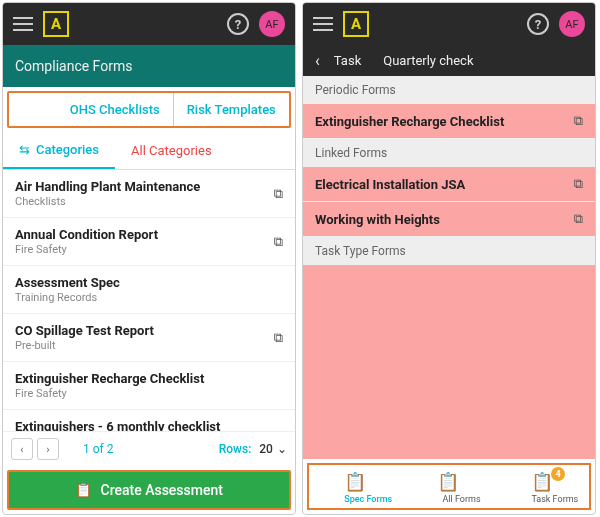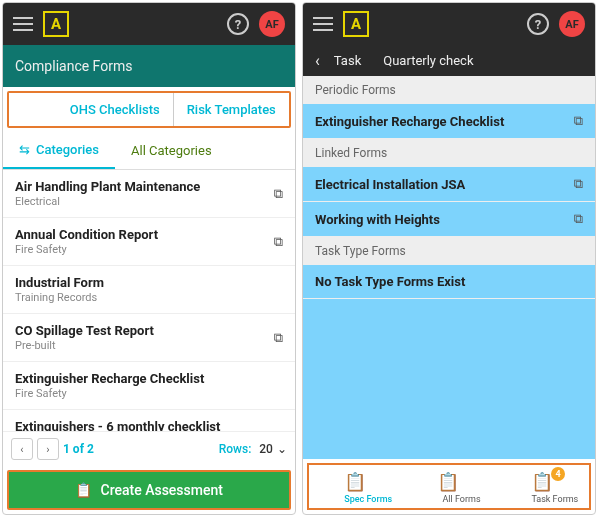--- a/index.html
+++ b/index.html
@@ -7,55 +7,55 @@
   .container { display: flex; gap: 6px; padding: 2px; }
   .phone { width: 294px; height: 513px; border: 1px solid #ccc; background: #fff; display: flex; flex-direction: column; border-radius: 4px; overflow: hidden; }
 
   .topbar { background: #2a2a2a; height: 42px; display: flex; align-items: center; padding: 0 10px; justify-content: space-between; }
   .topbar-left { display: flex; align-items: center; gap: 10px; }
   .hamburger { width: 20px; height: 14px; display: flex; flex-direction: column; justify-content: space-between; cursor: pointer; }
   .hamburger span { height: 2px; background: #ccc; }
   .logo { width: 26px; height: 26px; border: 2px solid #e6d600; color: #e6d600; display: flex; align-items: center; justify-content: center; font-weight: bold; font-size: 15px; }
   .topbar-right { display: flex; align-items: center; gap: 10px; }
   .help-icon { width: 22px; height: 22px; border: 2px solid #ccc; border-radius: 50%; color: #ccc; display: flex; align-items: center; justify-content: center; font-size: 13px; font-weight: bold; }
-  .avatar { width: 26px; height: 26px; background: #ef4444; border-radius: 50%; color: #2a2a2a; display: flex; align-items: center; justify-content: center; font-size: 11px; font-weight: bold; }
+  .avatar { width: 26px; height: 26px; background: #ec4899; border-radius: 50%; color: #2a2a2a; display: flex; align-items: center; justify-content: center; font-size: 11px; font-weight: normal; }
 
   .page-title { background: #0f766e; color: #eee; padding: 13px 12px; font-size: 14px; }
   .task-header { background: #2a2a2a; color: #eee; padding: 6px 12px; display: flex; align-items: center; gap: 14px; font-size: 13px; }
   .back-arrow { font-size: 16px; cursor: pointer; }
 
   .seg-tabs { display: flex; border: 2px solid #e67a2e; margin: 4px; border-radius: 2px; padding-left: 48px; }
   .seg-tab { flex: 1; text-align: center; padding: 9px 0; color: #00b8d4; font-size: 13px; font-weight: 500; cursor: pointer; }
   .seg-tab:first-child { border-right: 1px solid #ccc; }
 
   .filter-row { display: flex; border-bottom: 1px solid #ddd; }
   .filter-tab { padding: 10px 16px; font-size: 13px; cursor: pointer; display: flex; align-items: center; gap: 6px; }
   .filter-tab.active { color: #00b8d4; border-bottom: 2px solid #00b8d4; font-weight: 500; }
-  .filter-tab:not(.active) { color: #4d7c0f; }
+  .filter-tab:not(.active) { color: #ef4444; }
   .filter-icon { font-size: 13px; }
 
   .list { flex: 1; overflow: hidden; }
   .list-item { padding: 9px 12px; border-bottom: 1px solid #eee; display: flex; justify-content: space-between; align-items: center; }
   .item-main { flex: 1; }
   .item-title { font-size: 13px; color: #222; font-weight: bold; }
   .item-sub { font-size: 11px; color: #888; margin-top: 1px; }
   .launch-icon { color: #555; font-size: 13px; }
 
   .pager { display: flex; align-items: center; justify-content: space-between; padding: 6px 8px; font-size: 12px; color: #00b8d4; border-top: 1px solid #eee; }
   .pager-left { display: flex; align-items: center; gap: 4px; }
   .pager-btn { width: 22px; height: 22px; border: 1px solid #ccc; border-radius: 3px; display: flex; align-items: center; justify-content: center; color: #666; font-size: 11px; cursor: pointer; }
   .pager-right { display: flex; align-items: center; gap: 8px; color: #00b8d4; font-weight: 500; }
   .rows-select { display: flex; align-items: center; gap: 4px; color: #333; }
 
   .create-btn { margin: 4px; border: 2px solid #e67a2e; background: #2aa84a; color: #fff; padding: 10px; font-size: 14px; font-weight: 500; display: flex; align-items: center; justify-content: center; gap: 8px; cursor: pointer; border-radius: 2px; }
 
   .section-header { background: #eee; color: #666; padding: 7px 12px; font-size: 12px; }
   .bold-title { font-weight: bold; font-size: 13px; color: #222; }
 
-  .right-content { flex: 1; background: #7dd3fc; }
+  .right-content { flex: 1; background: #fca5a5; }
 
   .bottom-nav { border: 2px solid #e67a2e; margin: 4px; display: flex; padding: 6px 0 4px 0; }
   .nav-item { flex: 1; display: flex; flex-direction: column; align-items: center; gap: 2px; cursor: pointer; position: relative; }
   .nav-icon { font-size: 18px; color: #555; }
   .nav-item.active .nav-icon { color: #00b8d4; }
   .nav-label { font-size: 9px; color: #555; padding-left: 25px; }
   .nav-item.active .nav-label { color: #00b8d4; font-weight: 500; }
   .badge { position: absolute; top: -4px; right: 24px; background: #f5a623; color: #fff; border-radius: 50%; width: 14px; height: 14px; font-size: 9px; display: flex; align-items: center; justify-content: center; font-weight: bold; }
 </style>
 </head>
@@ -87,34 +87,34 @@
       <div class="filter-tab active">
         <span class="filter-icon">⇆</span>
         <span>Categories</span>
       </div>
       <div class="filter-tab">All Categories</div>
     </div>
     <div class="list" id="left-list">
         <div class="list-item">
           <div class="item-main">
             <div class="item-title">Air Handling Plant Maintenance</div>
-            <div class="item-sub">Electrical</div>
+            <div class="item-sub">Checklists</div>
           </div>
           <span class="launch-icon">⧉</span>
         </div>
         <div class="list-item">
           <div class="item-main">
             <div class="item-title">Annual Condition Report</div>
             <div class="item-sub">Fire Safety</div>
           </div>
           <span class="launch-icon">⧉</span>
         </div>
         <div class="list-item">
           <div class="item-main">
-            <div class="item-title">Industrial Form</div>
+            <div class="item-title">Assessment Spec</div>
             <div class="item-sub">Training Records</div>
           </div>
         </div>
         <div class="list-item">
           <div class="item-main">
             <div class="item-title">CO Spillage Test Report</div>
             <div class="item-sub">Pre-built</div>
           </div>
           <span class="launch-icon">⧉</span>
         </div>
@@ -128,21 +128,21 @@
           <div class="item-main">
             <div class="item-title">Extinguishers - 6 monthly checklist</div>
             <div class="item-sub">Fire Safety</div>
           </div>
         </div>
       </div>
     <div class="pager">
       <div class="pager-left">
         <div class="pager-btn">‹</div>
         <div class="pager-btn">›</div>
-        <span style="margin-left:0;font-weight:700">1 of 2</span>
+        <span style="margin-left:20px;font-weight:400">1 of 2</span>
       </div>
       <div class="pager-right">
         <span>Rows:</span>
         <span class="rows-select">
           <span>20</span>
           <span>⌄</span>
         </span>
       </div>
     </div>
     <div class="create-btn">
@@ -180,23 +180,20 @@
         <div class="section-header">Linked Forms</div>
         <div class="list-item">
           <div class="bold-title">Electrical Installation JSA</div>
           <span class="launch-icon">⧉</span>
         </div>
         <div class="list-item">
           <div class="bold-title">Working with Heights</div>
           <span class="launch-icon">⧉</span>
         </div>
         <div class="section-header">Task Type Forms</div>
-        <div class="list-item">
-          <div class="bold-title">No Task Type Forms Exist</div>
-        </div>
       </div>
     <div class="bottom-nav" id="bottom-nav">
         <div class="nav-item active">
           <div class="nav-icon">📋</div>
           <div class="nav-label">Spec Forms</div>
         </div>
         <div class="nav-item">
           <div class="nav-icon">📋</div>
           <div class="nav-label">All Forms</div>
         </div>

